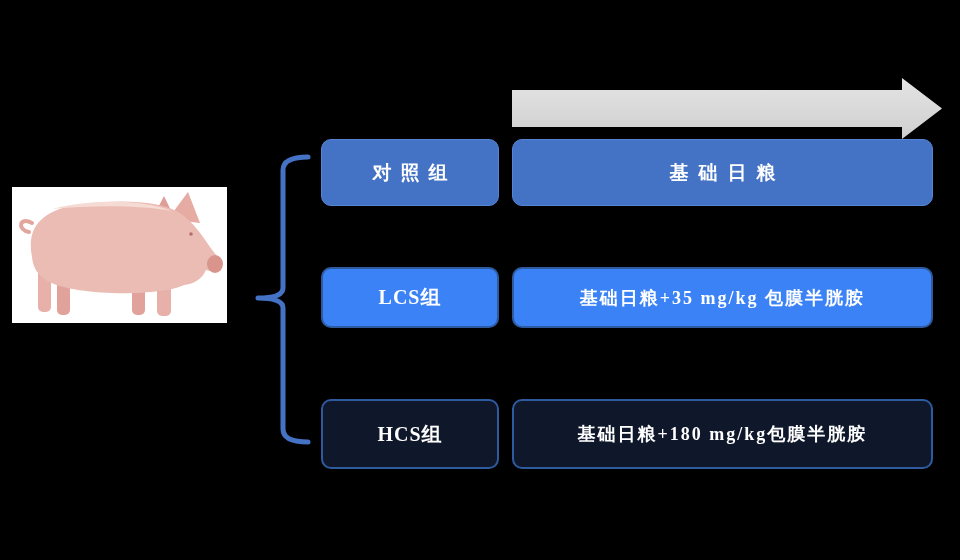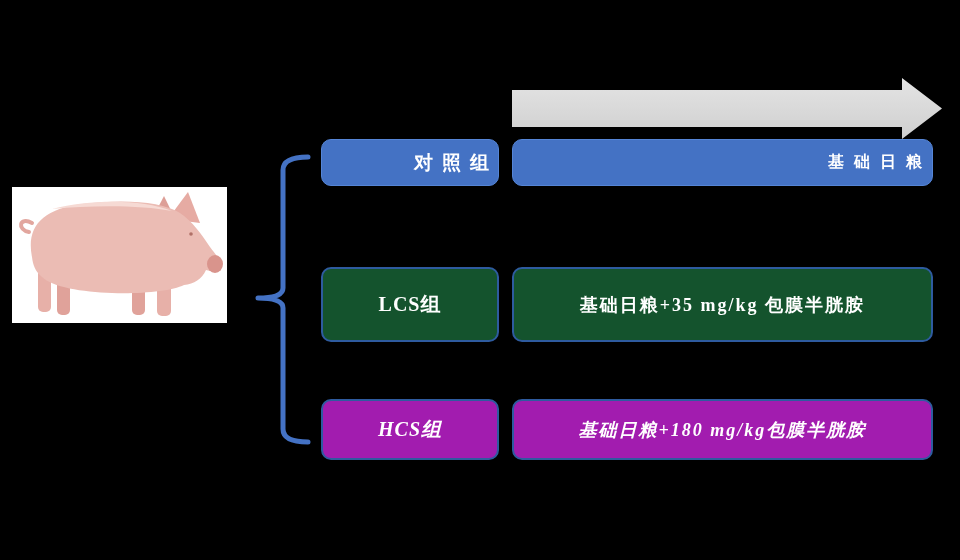--- a/index.html
+++ b/index.html
@@ -18,25 +18,25 @@
   
   .timeline-arrow{position:absolute;left:512px;top:78px;width:432px;height:62px;}
   
   .row{position:absolute;left:0;top:0;width:960px;height:0;}
   .box{
     position:absolute;border-radius:10px;display:flex;align-items:center;justify-content:center;
     color:#ffffff;font-weight:bold;box-sizing:border-box;text-align:center;white-space:nowrap;
   }
   .label-box{left:321px;width:178px;}
   .diet-box{left:512px;width:421px;}
-  .row-control .box{top:139px;height:47px;background:#4472C4;border:1px solid #5585d6;justify-content:flex-end;}
-  .row-lcs .box{top:267px;height:75px;background:#14532d;border:2px solid #2E5B9F;}
-  .row-hcs .box{top:399px;height:61px;background:#a21caf;border:2px solid #2E5B9F;font-style:italic;}
+  .row-control .box{top:139px;height:67px;background:#4472C4;border:1px solid #5585d6;}
+  .row-lcs .box{top:267px;height:61px;background:#3b82f6;border:2px solid #2E5B9F;}
+  .row-hcs .box{top:399px;height:70px;background:#0f172a;border:2px solid #2E5B9F;}
   .row-control .label-box{font-size:19px;letter-spacing:9px;text-indent:9px;}
-  .row-control .diet-box{font-size:16px;letter-spacing:10px;text-indent:10px;}
+  .row-control .diet-box{font-size:19px;letter-spacing:10px;text-indent:10px;}
   .row-lcs .label-box,.row-hcs .label-box{font-size:20px;letter-spacing:1px;}
   .row-lcs .diet-box,.row-hcs .diet-box{font-size:18px;letter-spacing:2px;}
 </style>
 </head>
 <body>
 
 <div class="stage">
 
   <div class="pig-photo">
     <svg viewBox="0 0 215 136">

